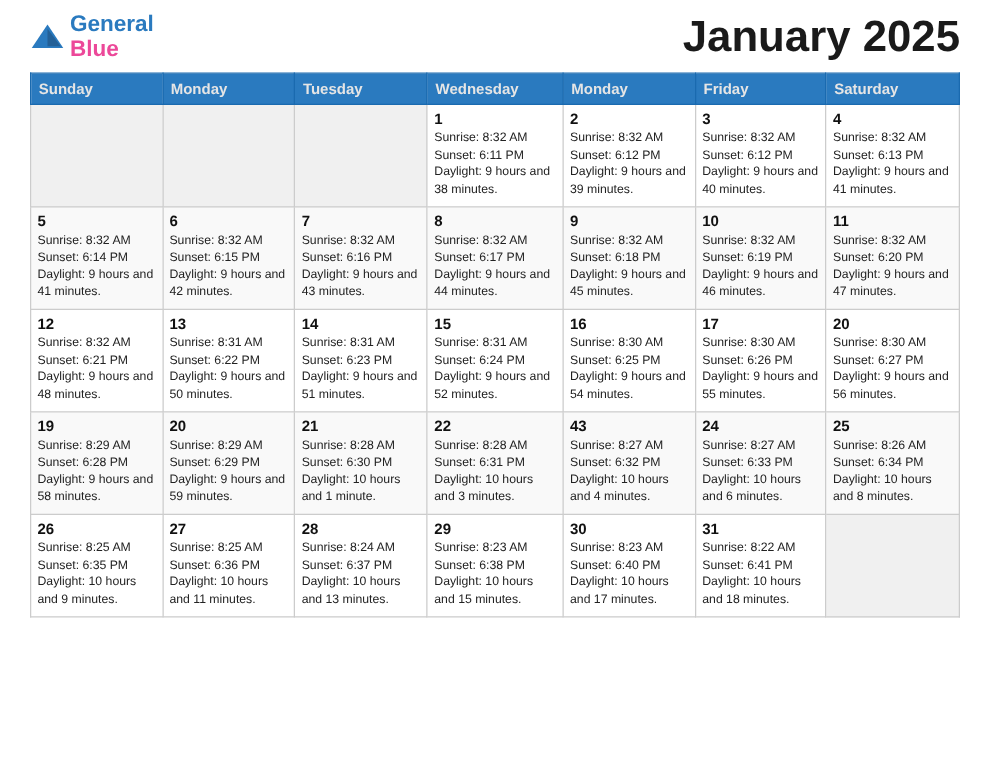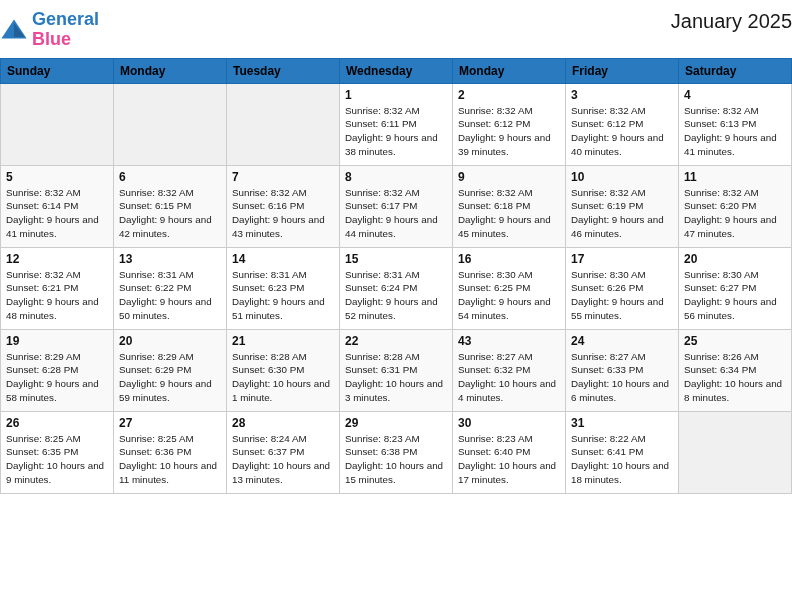--- a/index.html
+++ b/index.html
@@ -6,21 +6,21 @@
     body {
       font-family: Arial, sans-serif;
       background: #fff;
       width: 792px;
       height: 612px;
       overflow: hidden;
     }
     .container {
       width: 792px;
       height: 517px;
-      padding: 10px 0;
+      padding: 10px 24px;
       background: #fff;
     }
     .header {
       display: flex;
       justify-content: space-between;
       align-items: flex-start;
       margin-bottom: 8px;
     }
     .logo {
       display: flex;
@@ -37,36 +37,36 @@
       color: #2a7abf;
     }
     .logo-icon {
       width: 28px;
       height: 28px;
     }
     .title-block {
       text-align: right;
     }
     .month-title {
-      font-size: 20px;
-      font-weight: normal;
+      font-size: 35px;
+      font-weight: bold;
       color: #1a1a1a;
     }
     .location {
       font-size: 14px;
       color: #333;
     }
     .calendar {
       width: 100%;
       border-collapse: collapse;
       font-size: 10.5px;
     }
     .calendar th {
       background-color: #2a7abf;
-      color: #000000;
+      color: #e5e5e5;
       text-align: left;
       padding: 5px 6px;
       font-size: 12px;
       font-weight: bold;
       border: 1px solid #1a6aaf;
     }
     .calendar td {
       vertical-align: top;
       border: 1px solid #ccc;
       padding: 4px 5px;

